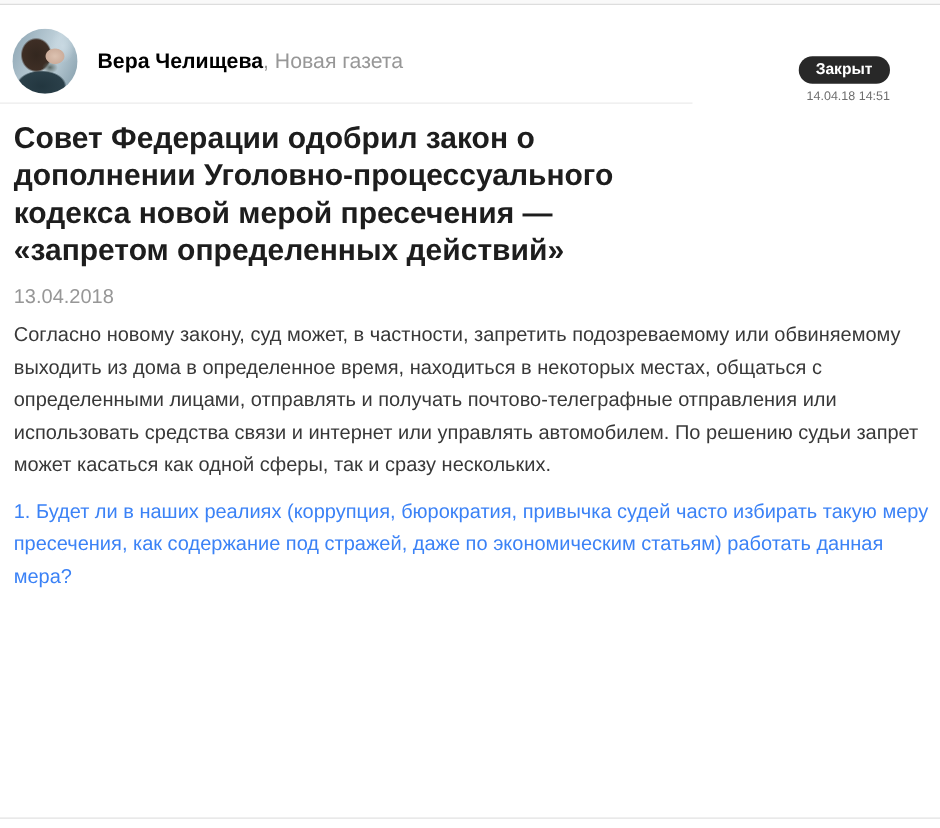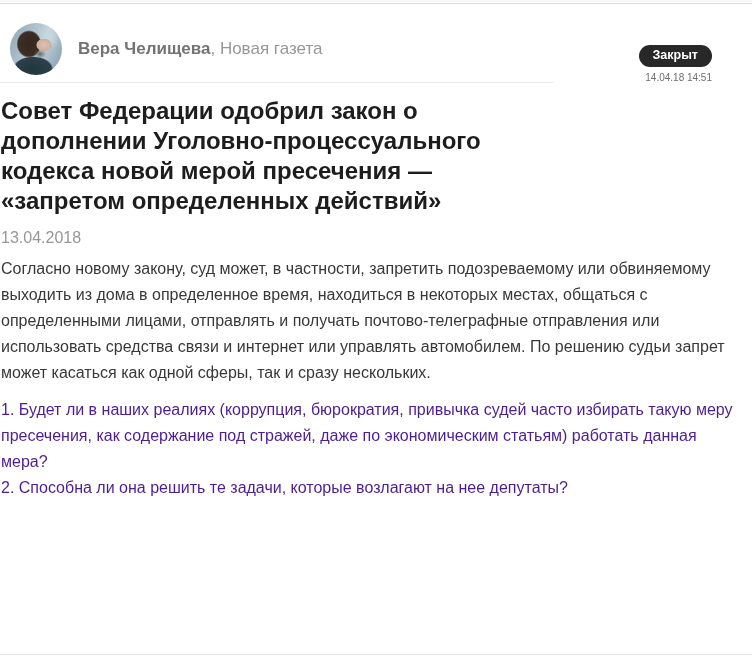--- a/index.html
+++ b/index.html
@@ -40,21 +40,21 @@
       linear-gradient(115deg, #8ba3b1 0%, #c3d4dd 55%, #7e98a6 100%);
   }
   .author-line {
     position: absolute;
     left: 78px; top: 39px;
     font-size: 17px;
     line-height: 20px;
     white-space: nowrap;
   }
   .author-name {
-    color: #737373;
+    color: #000000;
     font-weight: 600;
     cursor: pointer;
   }
   .author-affiliation { color: #979797; font-weight: 400; }
   .header-divider {
     position: absolute;
     left: 0; top: 82px;
     width: 554px; height: 1px;
     background: #ebebeb;
   }
@@ -77,21 +77,21 @@
     cursor: pointer;
   }
   .status-time {
     margin-top: 5px;
     font-size: 10px;
     color: #6e6e6e;
   }
   
   .content {
     position: absolute;
-    left: 1px; top: 83px;
+    left: 11px; top: 83px;
     width: 732px;
   }
   .title {
     margin: 13px 0 0;
     width: 505px;
     font-size: 24px;
     font-weight: 700;
     line-height: 30px;
     color: #1d1d1d;
   }
@@ -100,21 +100,21 @@
     font-size: 16px;
     line-height: 14px;
     color: #979797;
   }
   .para {
     margin: 11px 0 0;
     font-size: 16px;
     line-height: 26px;
     color: #383838;
   }
-  .question { font-size: 16px; line-height: 26px; color: #4c1d95; }
+  .question { font-size: 16px; line-height: 26px; color: #3b82f6; }
   .bottom-divider {
     position: absolute;
     left: 0; top: 654px;
     width: 752px; height: 1px;
     background: #e2e2e2;
   }
 </style>
 </head>
 <body>
 
@@ -136,19 +136,18 @@
     <h1 class="title">Совет Федерации одобрил закон о дополнении Уголовно-процессуального кодекса новой мерой пресечения — «запретом определенных действий»</h1>
 
     <div class="pub-date">13.04.2018</div>
 
     <p class="para">Согласно новому закону, суд может, в частности, запретить подозреваемому или обвиняемому выходить из дома в определенное время, находиться в некоторых местах, общаться с определенными лицами, отправлять и получать почтово-телеграфные отправления или использовать средства связи и интернет или управлять автомобилем. По решению судьи запрет может касаться как одной сферы, так и сразу нескольких.</p>
 
 
 
     <div class="para">
       <div class="question">1. Будет ли в наших реалиях (коррупция, бюрократия, привычка судей часто избирать такую меру пресечения, как содержание под стражей, даже по экономическим статьям) работать данная мера?</div>
-      <div class="question">2. Способна ли она решить те задачи, которые возлагают на нее депутаты?</div>
     </div>
   </main>
 
   <div class="bottom-divider"></div>
 
 </div>
 
 </body></html>

